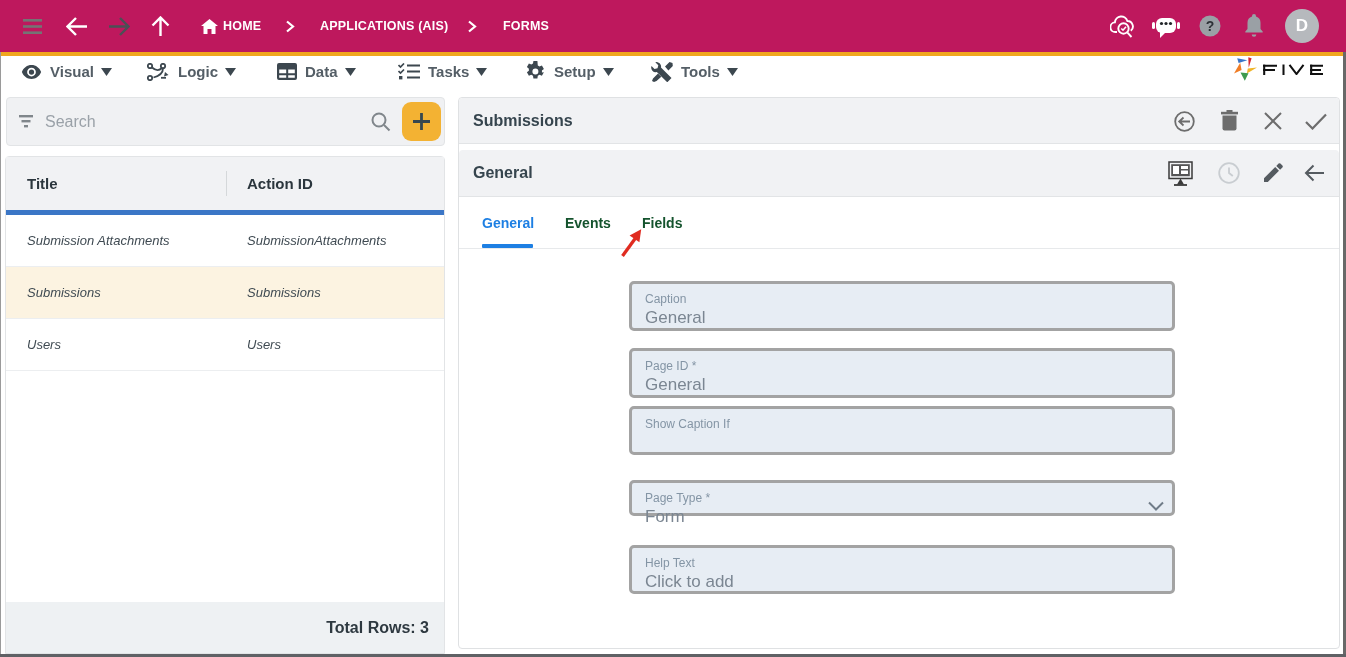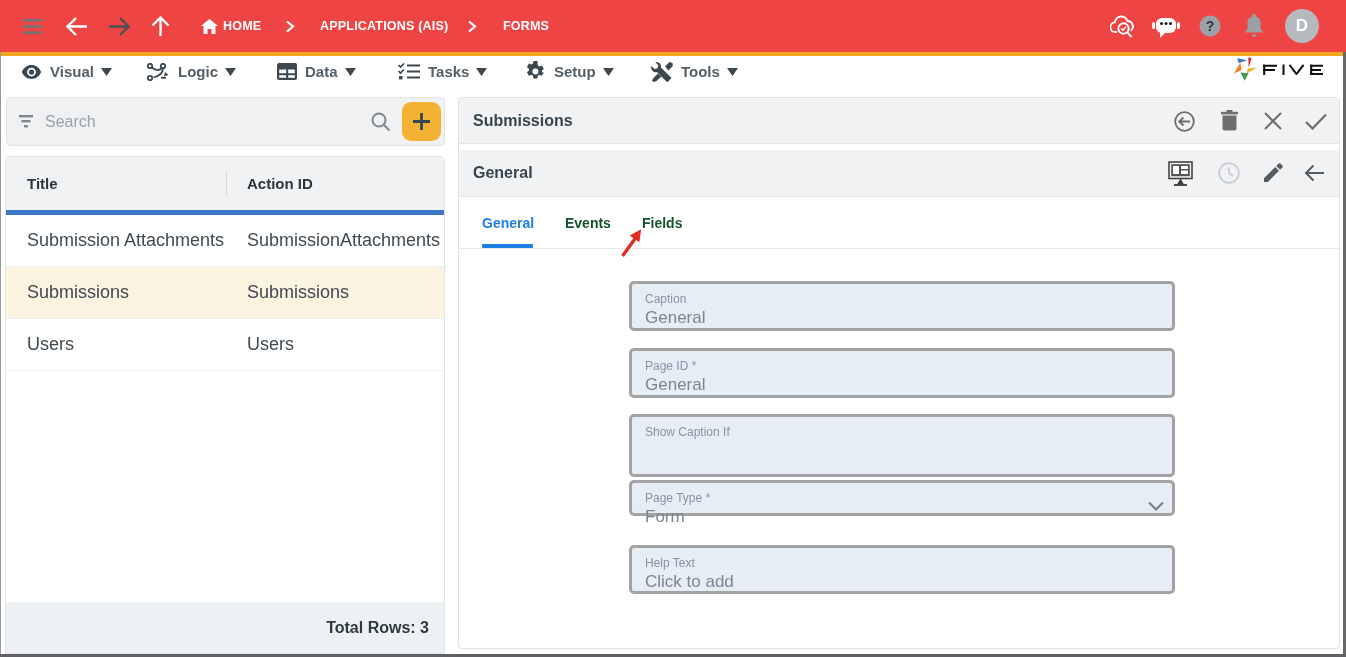--- a/index.html
+++ b/index.html
@@ -1,41 +1,41 @@
 <!DOCTYPE html>
 <html><head>
 <meta charset="utf-8">
 <style>
   * { margin:0; padding:0; box-sizing:border-box; }
   html,body { width:1346px; height:657px; overflow:hidden; }
   body { font-family:"Liberation Sans", sans-serif; background:#fff; position:relative; }
   .abs { position:absolute; }
 
   
-  #topbar { left:0; top:0; width:1346px; height:52px; background:#ef4444; }
+  #topbar { left:0; top:0; width:1346px; height:52px; background:#be185d; }
   #goldline { left:0; top:52px; width:1346px; height:4px; background:#f0a71f; }
   .crumb { color:#fff; font-size:12.5px; font-weight:bold; letter-spacing:.2px; line-height:52px; }
 
   
   #menubar { left:0; top:56px; width:1346px; height:36px; background:#fff; }
   .mitem { position:absolute; top:0; height:31px; display:flex; align-items:center; color:#545e66; font-size:15px; font-weight:bold; }
   .mitem svg.micon { margin-right:8px; }
   .mitem svg.caret { margin-left:7px; }
 
   
   #searchcard { left:6px; top:97px; width:439px; height:49px; background:#f0f1f3; border:1px solid #e2e4e6; border-radius:4px; }
   #searchtxt { left:38px; top:0; height:55px; line-height:47px; font-size:16px; color:#9aa1a8; }
   #plusbtn { left:395px; top:4px; width:39px; height:39px; background:#f3b233; border-radius:9px; }
 
   #tablecard { left:5px; top:156px; width:440px; height:498px; background:#fff; border:1px solid #e2e4e6; border-top-left-radius:4px; border-top-right-radius:4px; }
   #thead { left:0; top:0; width:438px; height:53px; background:#f1f2f4; }
   .hcell { font-size:15px; font-weight:bold; color:#2b363d; line-height:53px;text-align:center; }
   #bluebar { left:0; top:53px; width:438px; height:5px; background:#3b76c6; }
   .trow { left:0; width:438px; height:52px; border-bottom:1px solid #eceef0; }
-  .tcell { font-size:18px; color:#3f4a52; line-height:51px; }
+  .tcell { font-size:13px; color:#3f4a52; line-height:51px;font-style:italic; }
   #tfoot { left:0; bottom:0; width:438px; height:51px; background:#eef1f3; }
   #tfoot div { text-align:right; padding-right:15px; font-size:16px; font-weight:bold; color:#2e3940; line-height:51px; }
 
   
   #rpanel { left:458px; top:97px; width:882px; height:552px; background:#fff; border:1px solid #dfe1e3; border-radius:4px; }
   #subhead { left:0; top:0; width:880px; height:46px; background:#f1f2f4; border-bottom:1px solid #e2e4e6; border-radius:4px 4px 0 0; }
   #subhead .title, #genhead .title { position:absolute; left:14px; top:0; font-size:16px; font-weight:bold; color:#36454e; }
   #subhead .title { line-height:46px; }
   #genhead { left:0; top:52px; width:880px; height:47px; background:#f1f2f4; border-bottom:1px solid #e2e4e6; border-radius:4px 4px 0 0; }
   #genhead .title { line-height:46px; }
@@ -307,21 +307,21 @@
   <div class="abs" id="tabsep"></div>
 
   <div class="field" style="top:183px;height:50px">
       <div class="lbl">Caption</div>
       <div class="val">General</div>
     </div>
   <div class="field" style="top:250px;height:50px">
       <div class="lbl">Page ID *</div>
       <div class="val">General</div>
     </div>
-  <div class="field" style="top:316px;height:63px">
+  <div class="field" style="top:308px;height:49px">
       <div class="lbl">Show Caption If</div>
     </div>
   <div class="field" style="top:382px;height:36px">
       <div class="lbl">Page Type *</div>
       <div class="val">Form</div>
     <svg class="abs" style="left:516px;top:18px" width="16" height="10" fill="none" stroke="#707c88" stroke-width="2">
         <path d="M1 1.5 L8 8.5 L15 1.5"></path>
       </svg>
   </div>
   <div class="field" style="top:447px;height:49px">

